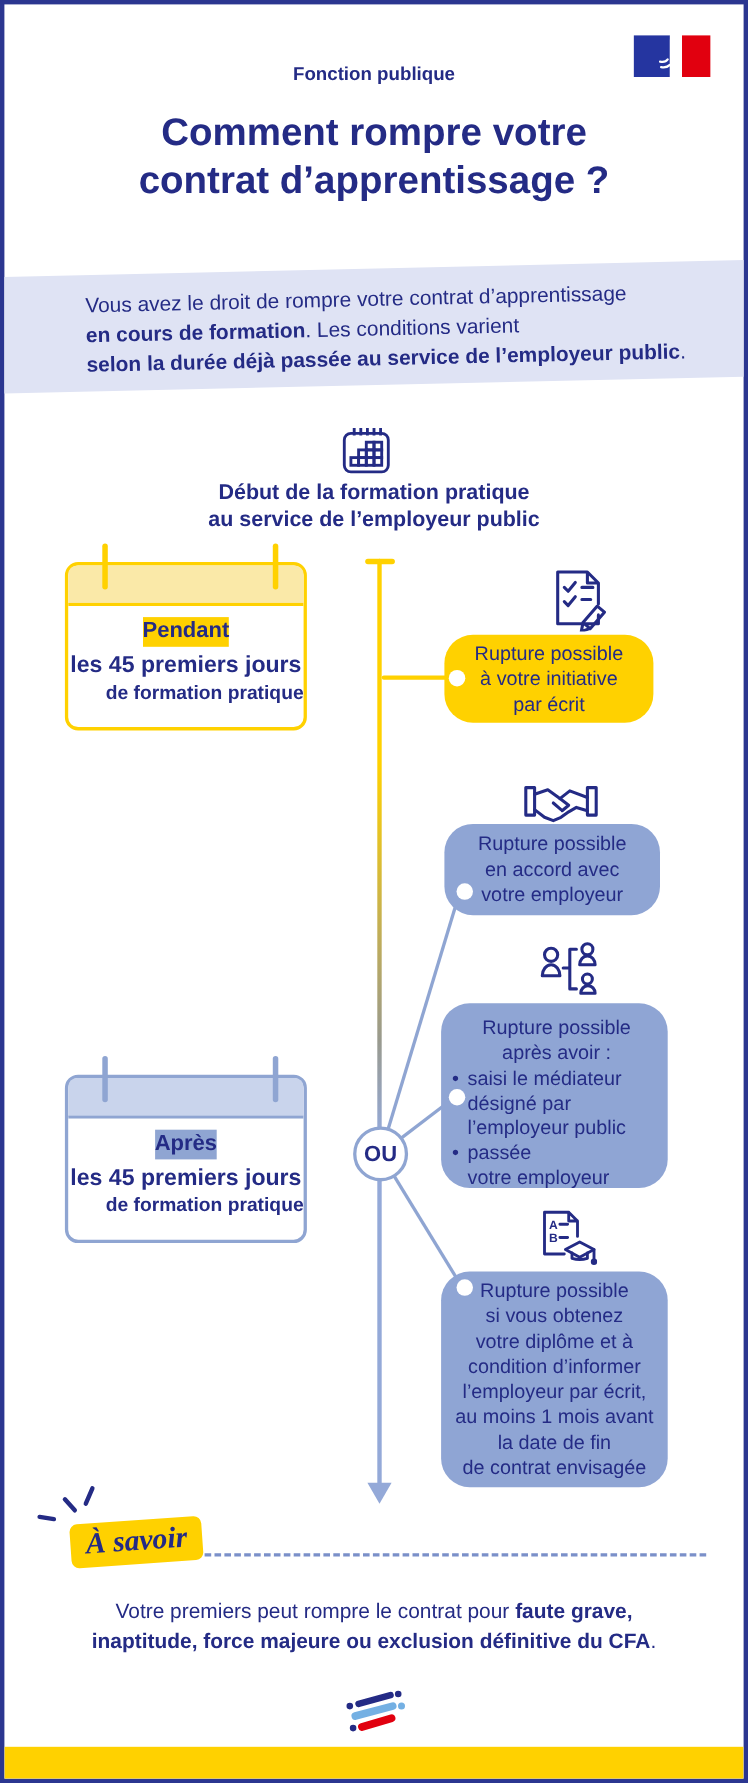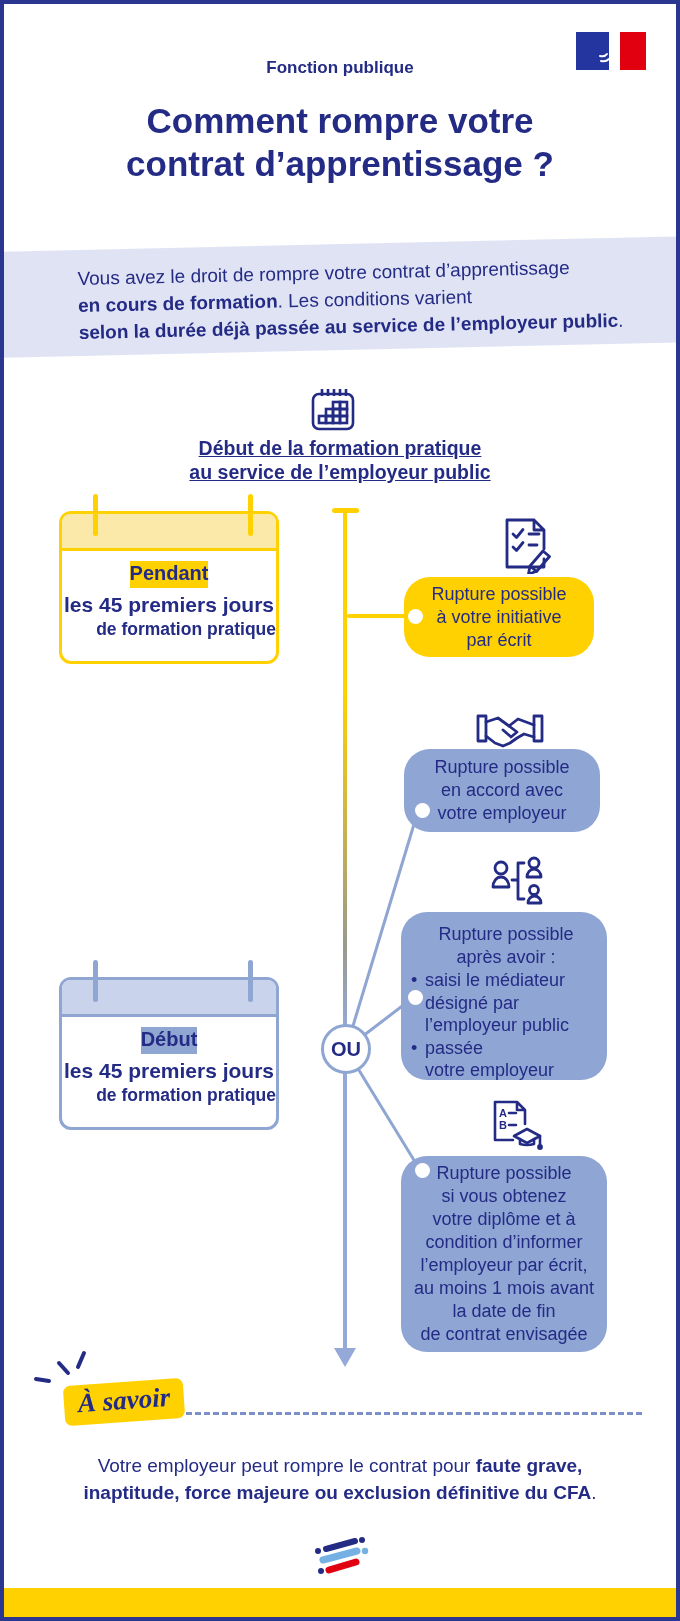--- a/index.html
+++ b/index.html
@@ -16,21 +16,21 @@
   .category{top:54px;left:0;width:100%;font-size:17px;font-weight:bold;}
   .title{top:96px;left:0;width:100%;font-size:35px;font-weight:bold;line-height:1.22;}
 
   
   .banner{top:240px;left:-12px;width:706px;height:106px;background:#dfe3f4;transform:rotate(-1.3deg);}
   .banner-text{position:absolute;top:15px;left:86px;font-size:19px;line-height:27px;white-space:pre-line;}
   .b{font-weight:bold;}
 
   
   .cal-start{top:381px;left:305px;}
-  .start-label{top:432px;left:0;width:100%;font-size:19.5px;font-weight:bold;line-height:24px;text-decoration:underline;}
+  .start-label{top:432px;left:0;width:100%;font-size:19.5px;font-weight:bold;line-height:24px;}
 
   
   .t-cap{top:504px;left:328px;width:27px;height:5px;background:#ffd100;border-radius:3px;}
   .t-line{top:504px;left:339px;width:4px;height:842px;border-radius:2px;
     background:linear-gradient(180deg,#ffd100 0%,#ffd100 22%,#bcab5e 42%,#999a8e 52%,#94a9d8 62%,#94a9d8 100%);}
   .t-arrow{top:1344px;left:330px;width:0;height:0;border-left:11px solid transparent;border-right:11px solid transparent;border-top:19px solid #94a9d8;}
   .branch-yellow{top:610px;left:343px;width:62px;height:4px;background:#ffd100;border-radius:2px;}
   svg.connectors{top:0;left:0;width:680px;height:1621px;pointer-events:none;}
 
   .ou{top:1020px;left:317px;width:50px;height:50px;background:#fff;border:3px solid #8fa5d2;border-radius:50%;
@@ -141,21 +141,21 @@
     <div class="head"></div>
     <div><span class="hl">Pendant</span></div>
     <div class="l1">les 45 premiers jours</div>
     <div class="l2">de formation pratique</div>
   </div>
 
   <div class="abs card blue">
     <div class="tick l"></div>
     <div class="tick r"></div>
     <div class="head"></div>
-    <div><span class="hl">Début</span></div>
+    <div><span class="hl">Après</span></div>
     <div class="l1">les 45 premiers jours</div>
     <div class="l2">de formation pratique</div>
   </div>
 
   <div class="abs" style="top:512px;left:496px;">
     <svg width="54" height="58" viewBox="0 0 54 58" fill="none" stroke="#242b85" stroke-width="2.8" stroke-linecap="round" stroke-linejoin="round">
       <path d="M7 4 h27 l10 10 v19 M44 43 v8 h-37 v-47 M34 4 v10 h10"></path>
       <path d="M13 18 l3.5 3.5 l6.5 -8 M13 31 l3.5 3.5 l6.5 -8"></path>
       <path d="M29 18 h10 M29 29 h8"></path>
       <path d="M30 50 l13 -15 l6.5 5.5 l-13 15 z M30 50 l-1.5 8 l7.5 -2.5"></path>
@@ -234,21 +234,21 @@
 
   <div class="abs" style="top:1345px;left:28px;">
     <svg width="62" height="52" viewBox="0 0 62 52" fill="none" stroke="#242b85" stroke-width="4" stroke-linecap="round">
       <path d="M52 4 l-6 14"></path>
       <path d="M27 14 l9 10"></path>
       <path d="M4 30 l13 2"></path>
     </svg>
   </div>
   <div class="abs asavoir">À savoir</div>
   <div class="abs dash-line"></div>
-  <div class="abs center footnote"><span>Votre employeur peut rompre le contrat pour </span><span class="b pre">faute grave,
+  <div class="abs center footnote"><span>Votre premiers peut rompre le contrat pour </span><span class="b pre">faute grave,
 inaptitude, force majeure ou exclusion définitive du CFA</span><span>.</span></div>
 
   <div class="abs brand">
     <svg width="58" height="50" viewBox="0 0 58 50">
       <g stroke-linecap="round" fill="none">
         <circle cx="7" cy="19" r="3" fill="#242b85" stroke="none"></circle>
         <path d="M15 17 L44 9" stroke="#242b85" stroke-width="6"></path>
         <circle cx="51" cy="8" r="3" fill="#242b85" stroke="none"></circle>
         <path d="M12 28 L46 19" stroke="#74b0e3" stroke-width="7"></path>
         <circle cx="54" cy="19" r="3.2" fill="#74b0e3" stroke="none"></circle>

